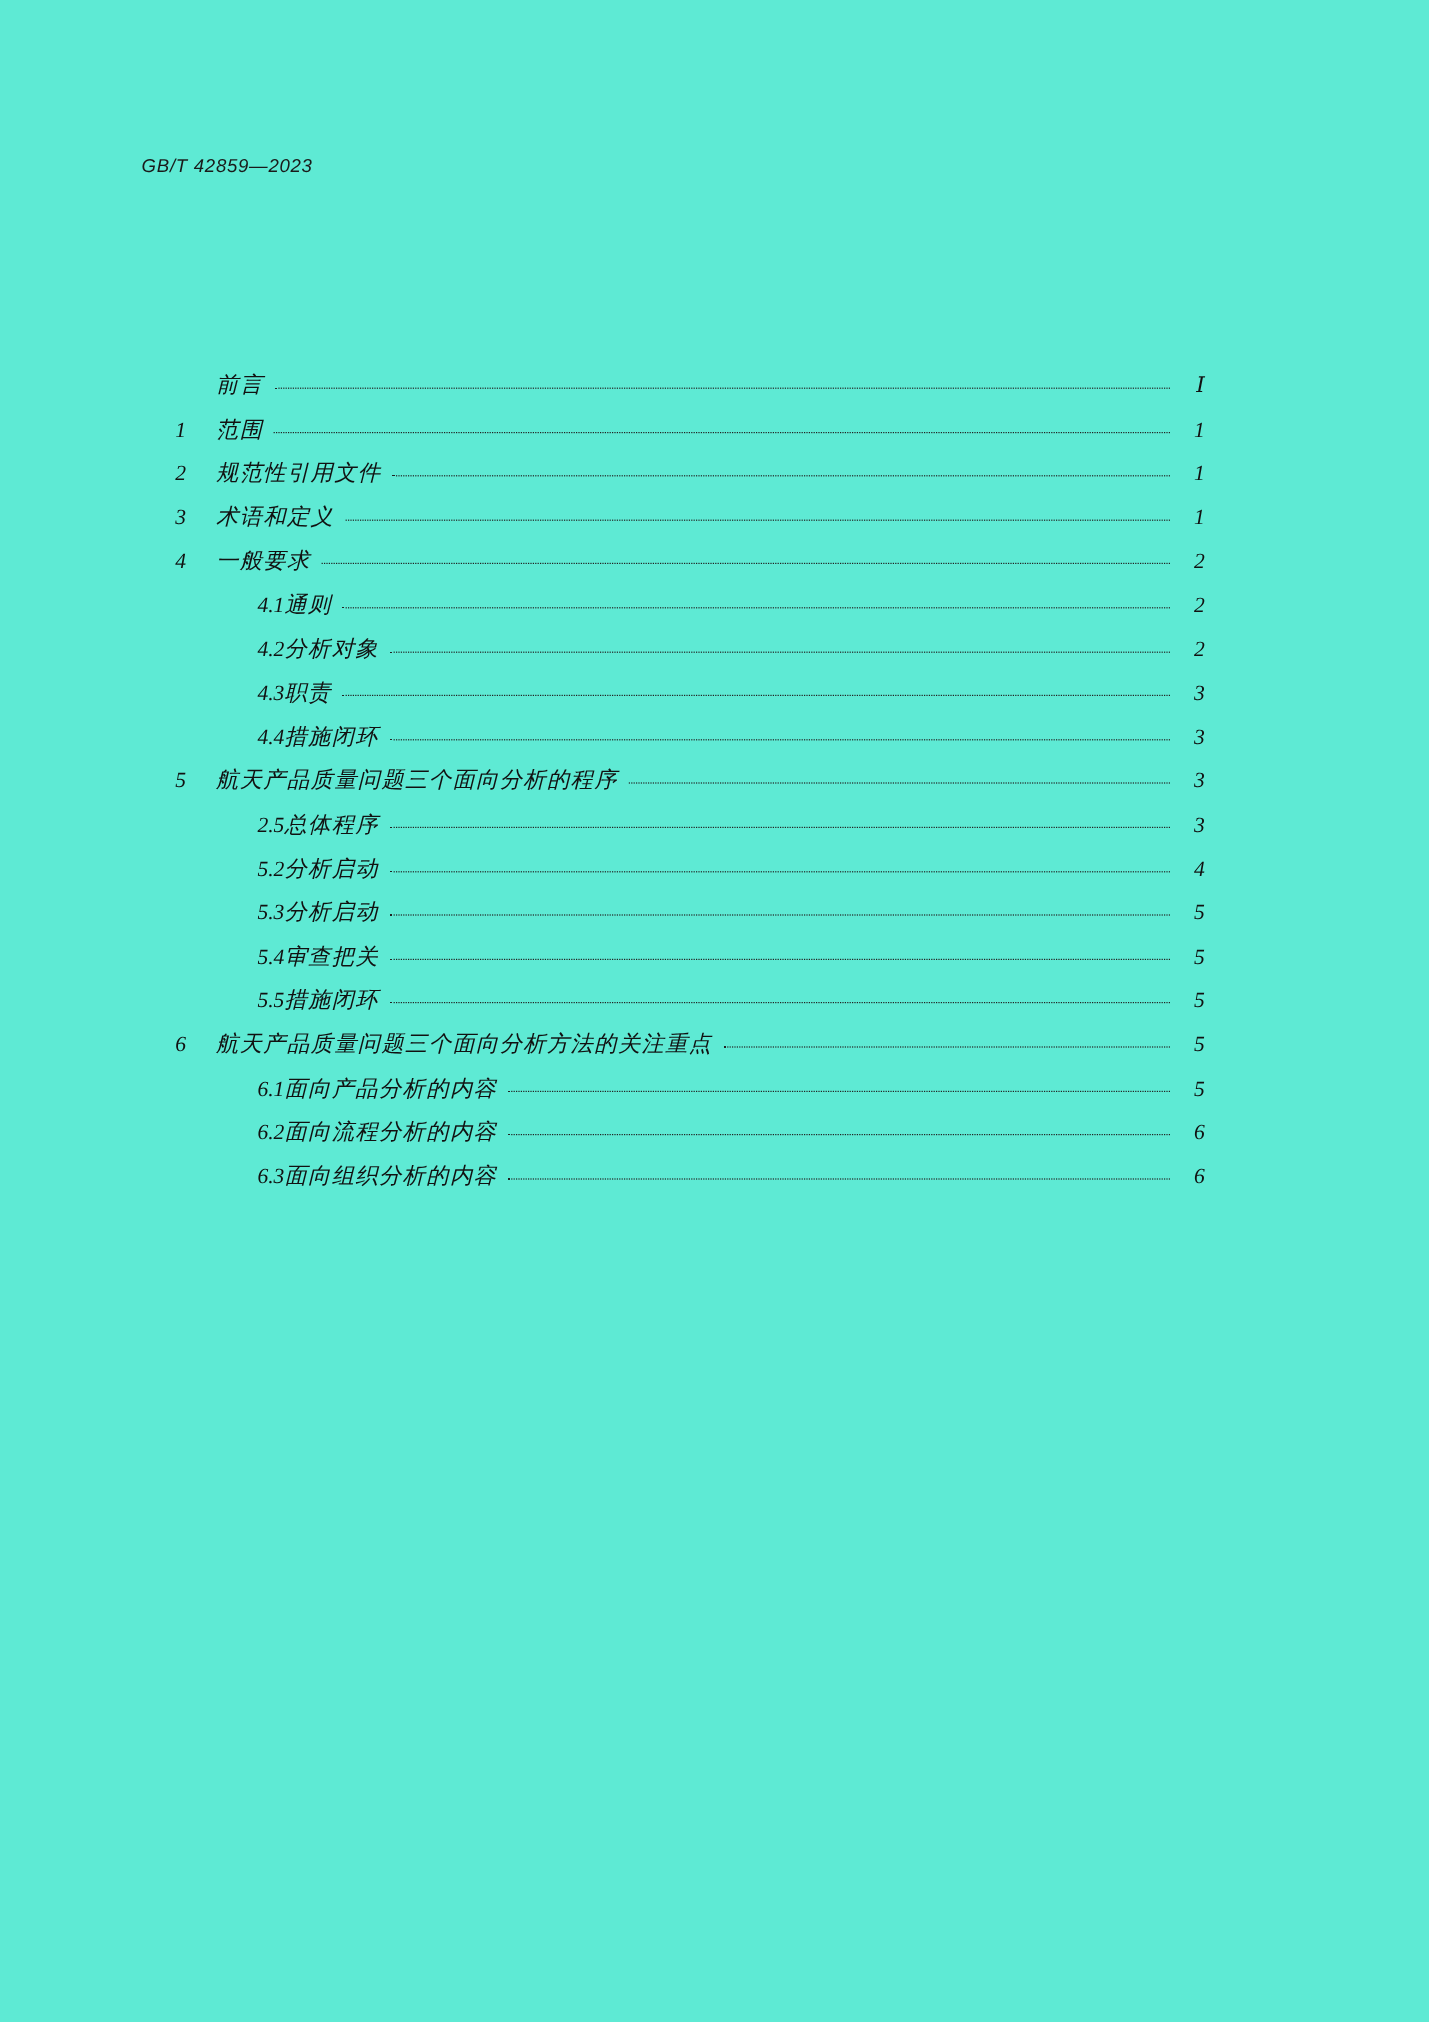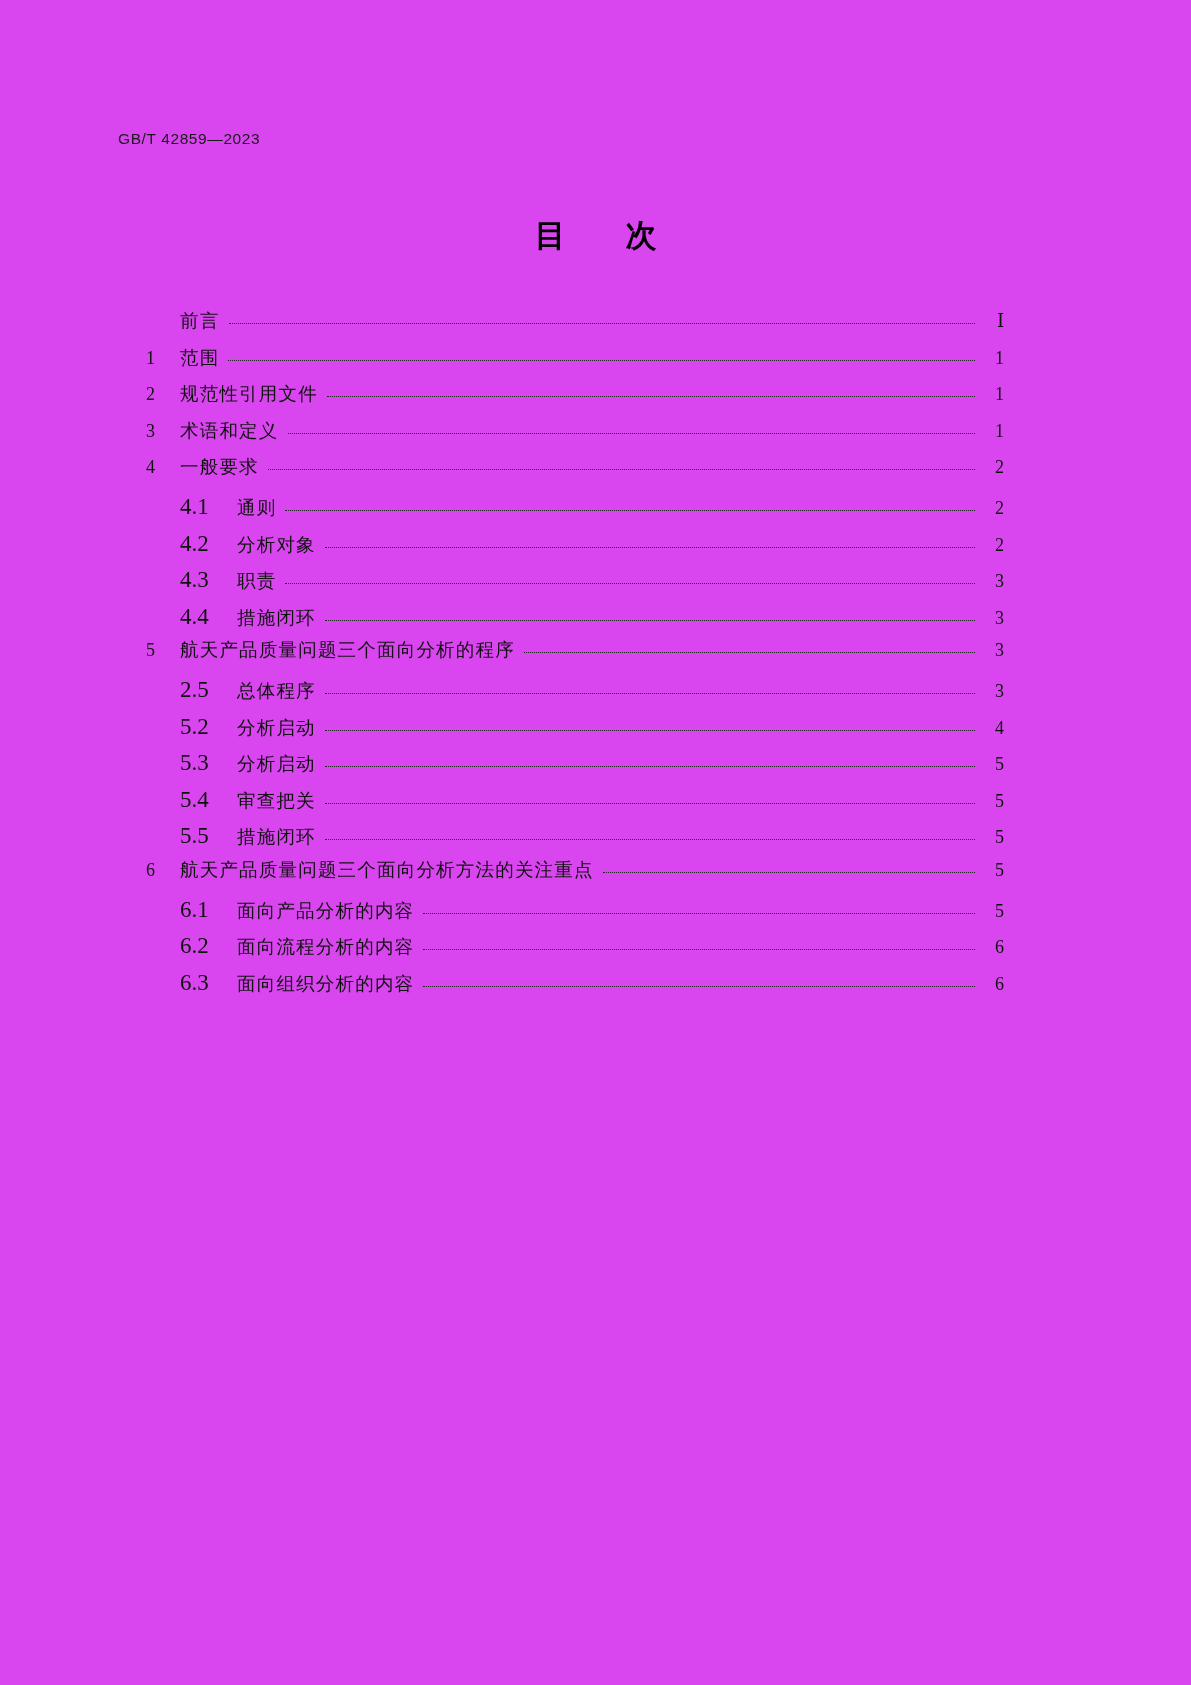--- a/index.html
+++ b/index.html
@@ -9,22 +9,23 @@
   }
   body {
     font-family: "Liberation Serif", "DejaVu Serif", serif;
     color: #000000;
   }
   .page {
     position: relative;
     width: 1191px;
     height: 1685px;
     margin: 0 auto;
-    background: #d946ef;
+    background: #5eead4;
     overflow: hidden;
+    font-style: italic;
   }
 
   
   .std-number {
     position: absolute;
     left: 118px;
     top: 130px;
     font-family: "Liberation Sans", "DejaVu Sans", sans-serif;
     font-size: 15.5px;
     letter-spacing: 0.6px;
@@ -66,21 +67,21 @@
   }
   .toc-row .num {
     display: inline-block;
     flex: 0 0 auto;
     font-family: "Liberation Serif", "DejaVu Serif", serif;
     font-size: 18px;
   }
   
   .lvl1 .num { width: 34px; }
   .lvl2 { padding-left: 34px; }
-  .lvl2 .num { width: 57px; font-size: 23px; }
+  .lvl2 .num { width: 57px; font-size: 18px; text-align: right; }
   .toc-row .label {
     flex: 0 0 auto;
     font-family: "Liberation Serif", "DejaVu Serif", serif;
     font-size: 18.5px;
     letter-spacing: 1.2px;
   }
   .toc-row .leader {
     flex: 1 1 auto;
     margin: 0 7px 0 9px;
     position: relative;
@@ -102,21 +103,20 @@
     font-family: "Liberation Serif", "DejaVu Serif", serif;
   }
 </style>
 </head>
 <body>
 
 <div class="page">
 
   <div class="std-number">GB/T 42859—2023</div>
 
-  <div class="toc-title">目  次</div>
 
   <div class="toc">
       <div class="toc-row lvl1 preface">
         <span class="num"></span>
         <span class="label">前言</span>
         <span class="leader"></span>
         <span class="pageno">Ⅰ</span>
       </div>
       <div class="toc-row lvl1">
         <span class="num">1</span>

